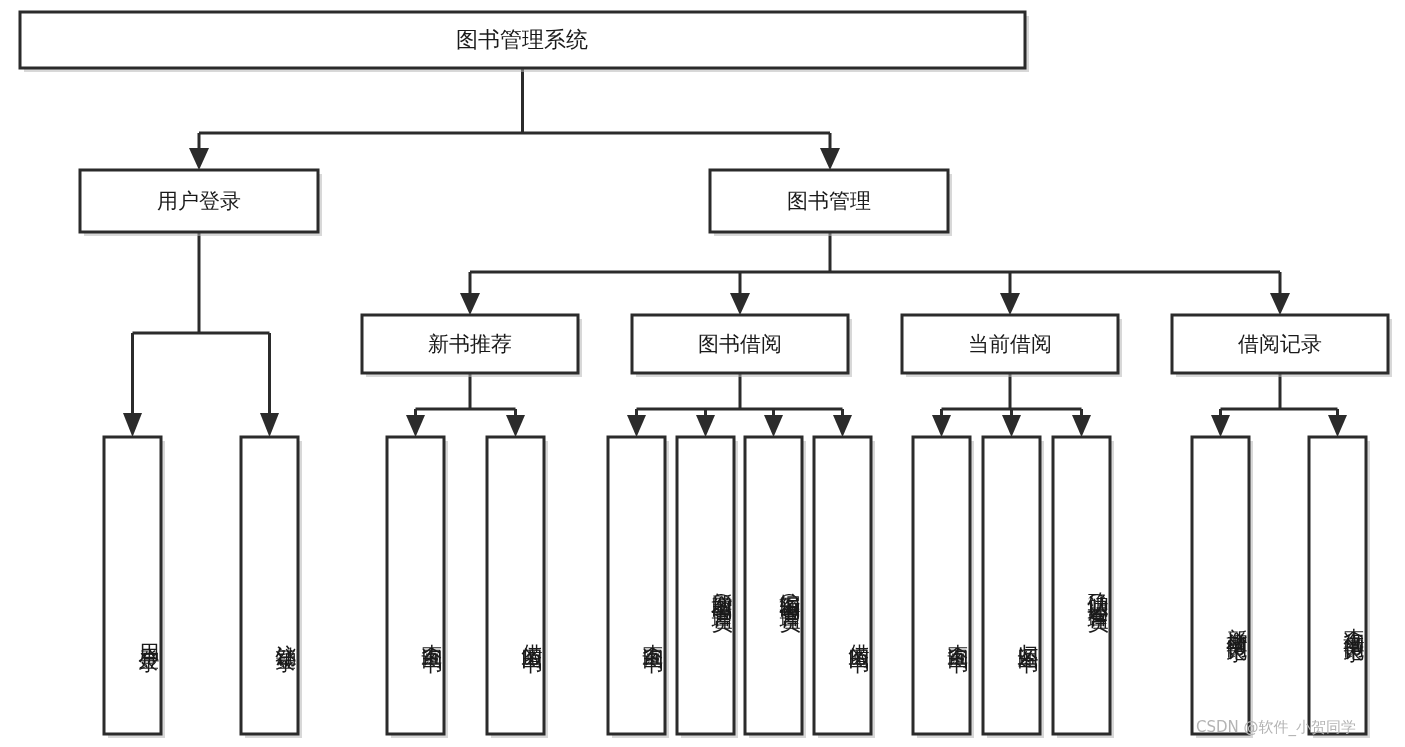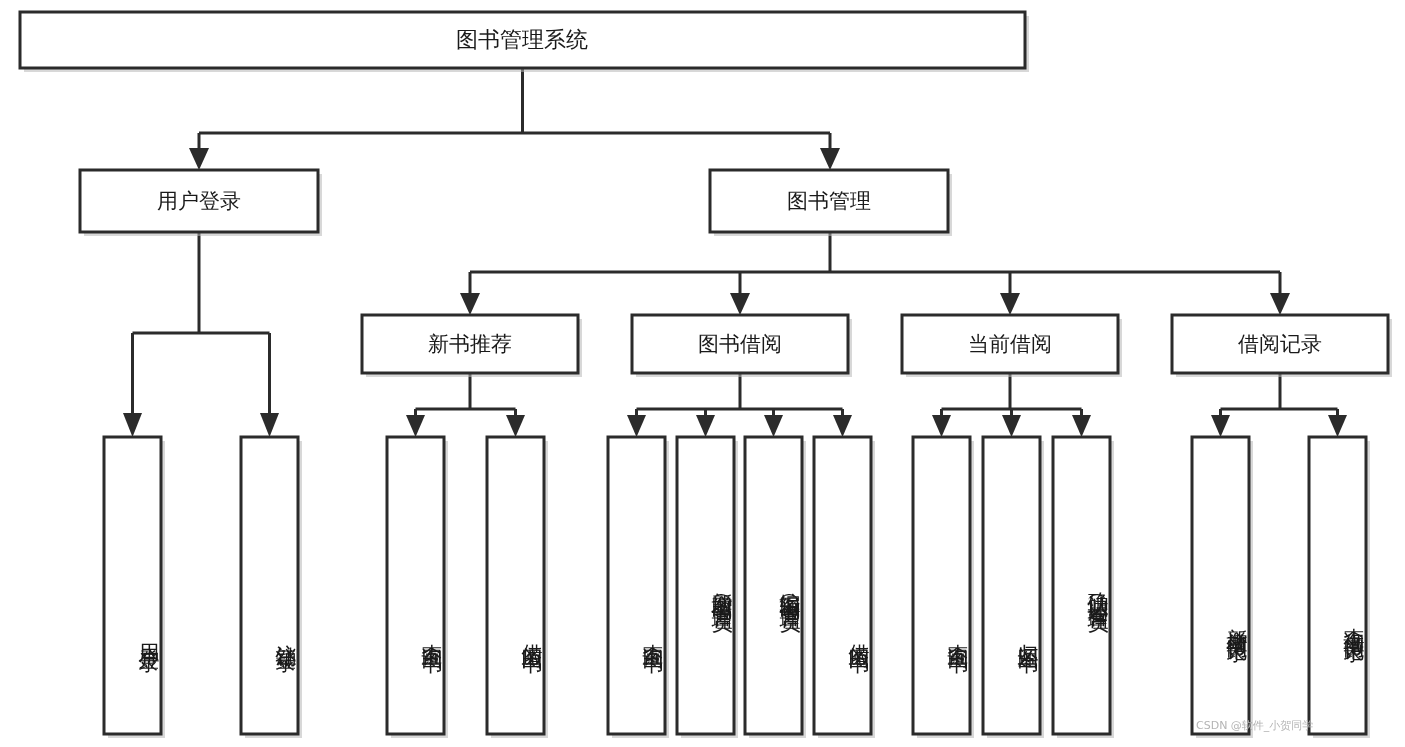--- a/index.html
+++ b/index.html
@@ -67,21 +67,21 @@
     text-align: center;
     display: flex;
     align-items: flex-start;
     justify-content: center;
     white-space: nowrap;
     pointer-events: none;
   }
   .watermark {
     position: absolute;
     font-family: "DejaVu Sans", "Liberation Sans", sans-serif;
-    font-size: 11px;
+    font-size: 15px;
     color: #b4b4b4;
     white-space: nowrap;
   }
 </style>
 </head>
 <body>
 
 <svg id="diagram" viewBox="0 0 1405 747" xmlns="http://www.w3.org/2000/svg">
 
   <g>

